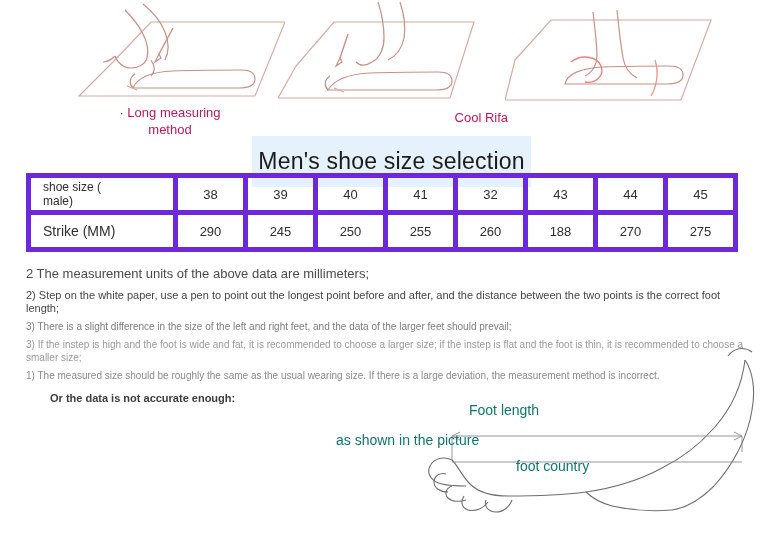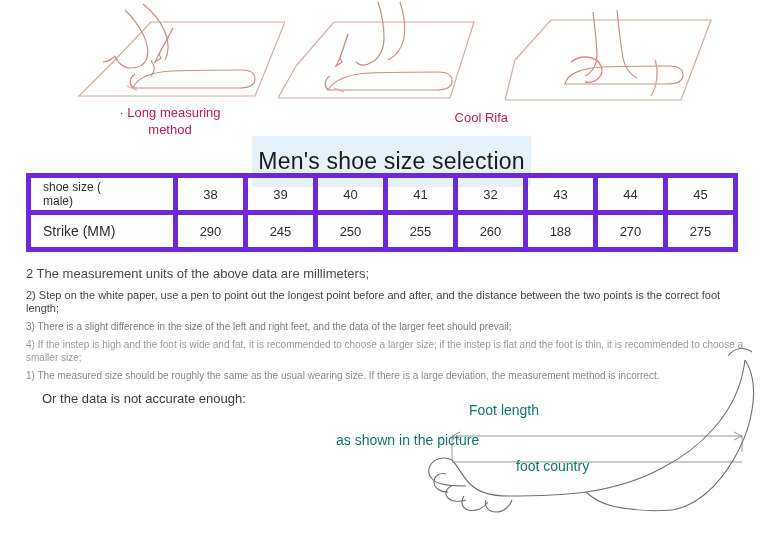--- a/index.html
+++ b/index.html
@@ -113,24 +113,25 @@
     font-size: 13px;
     color: #4a4a4a;
     line-height: 16px;
     margin-bottom: 7px;
   }
   .note-2 { font-size: 11px; color: #454545; line-height: 13px; }
   .note-3 { font-size: 10px; color: #7d7d7d; }
   .note-4 { font-size: 10px; color: #9a9a9a; }
   .note-5 { font-size: 10px; color: #8a8a8a; }
   .note-6 {
-    font-size: 13px;
+    font-size: 11px;
     color: #3c3c3c;
     margin-top: 10px;
-    margin-left: 16px;
+    margin-left: 24px;
+    font-weight: bold;
   }
 
   
   .foot-area {
     position: absolute;
     left: 0;
     top: 340px;
     width: 783px;
     height: 210px;
   }
@@ -243,21 +244,21 @@
         <td>270</td>
         <td>275</td>
       </tr>
     </tbody>
   </table>
 
   <div class="notes">
     <div class="note note-1">2 The measurement units of the above data are millimeters;</div>
     <div class="note note-2">2) Step on the white paper, use a pen to point out the longest point before and after, and the distance between the two points is the correct foot length;</div>
     <div class="note note-3">3) There is a slight difference in the size of the left and right feet, and the data of the larger feet should prevail;</div>
-    <div class="note note-4">4) If the instep is high and the foot is wide and fat, it is recommended to choose a larger size; if the instep is flat and the foot is thin, it is recommended to choose a smaller size;</div>
+    <div class="note note-4">3) If the instep is high and the foot is wide and fat, it is recommended to choose a larger size; if the instep is flat and the foot is thin, it is recommended to choose a smaller size;</div>
     <div class="note note-5">1) The measured size should be roughly the same as the usual wearing size. If there is a large deviation, the measurement method is incorrect.</div>
     <div class="note note-6">Or the data is not accurate enough:</div>
   </div>
 
   <div class="foot-area">
     <svg width="783" height="210" viewBox="0 0 783 210" style="position:absolute;left:0;top:0">
       <g fill="none" stroke="#6f6f6f" stroke-width="1.1">
 
         <path d="M745 20 C742 46 730 70 714 88 C700 104 682 118 662 128 C640 140 614 148 586 152 C556 156 528 156 508 156 C492 156 478 152 470 144"></path>
         <path d="M470 144 C462 136 458 126 452 120"></path>

